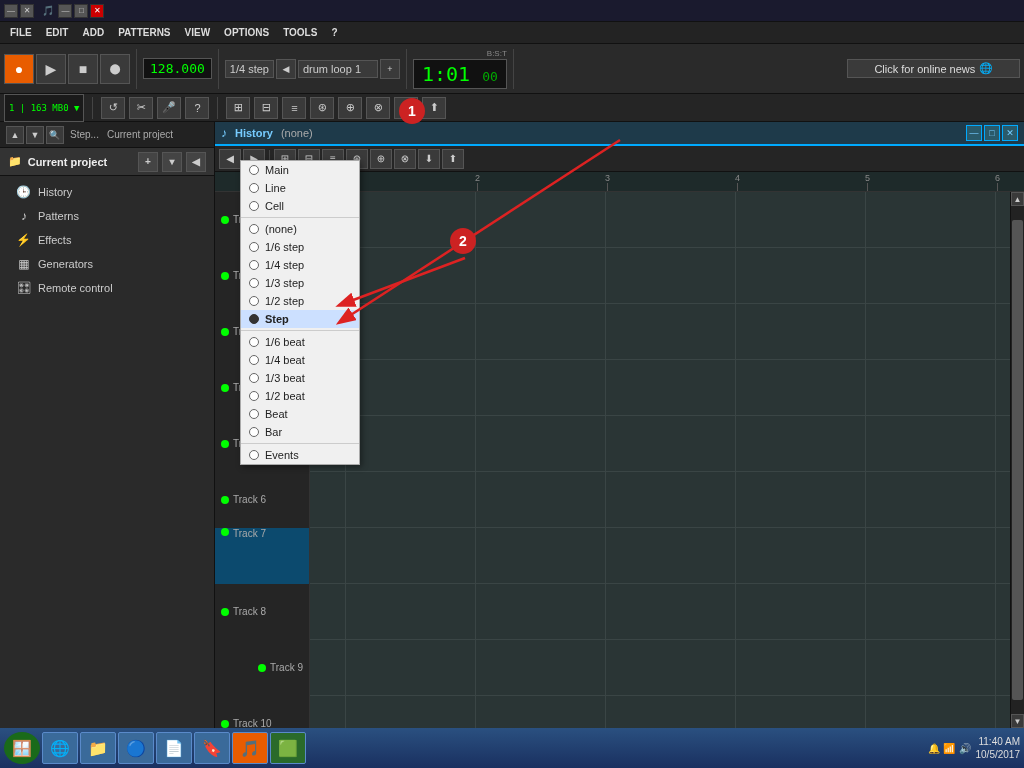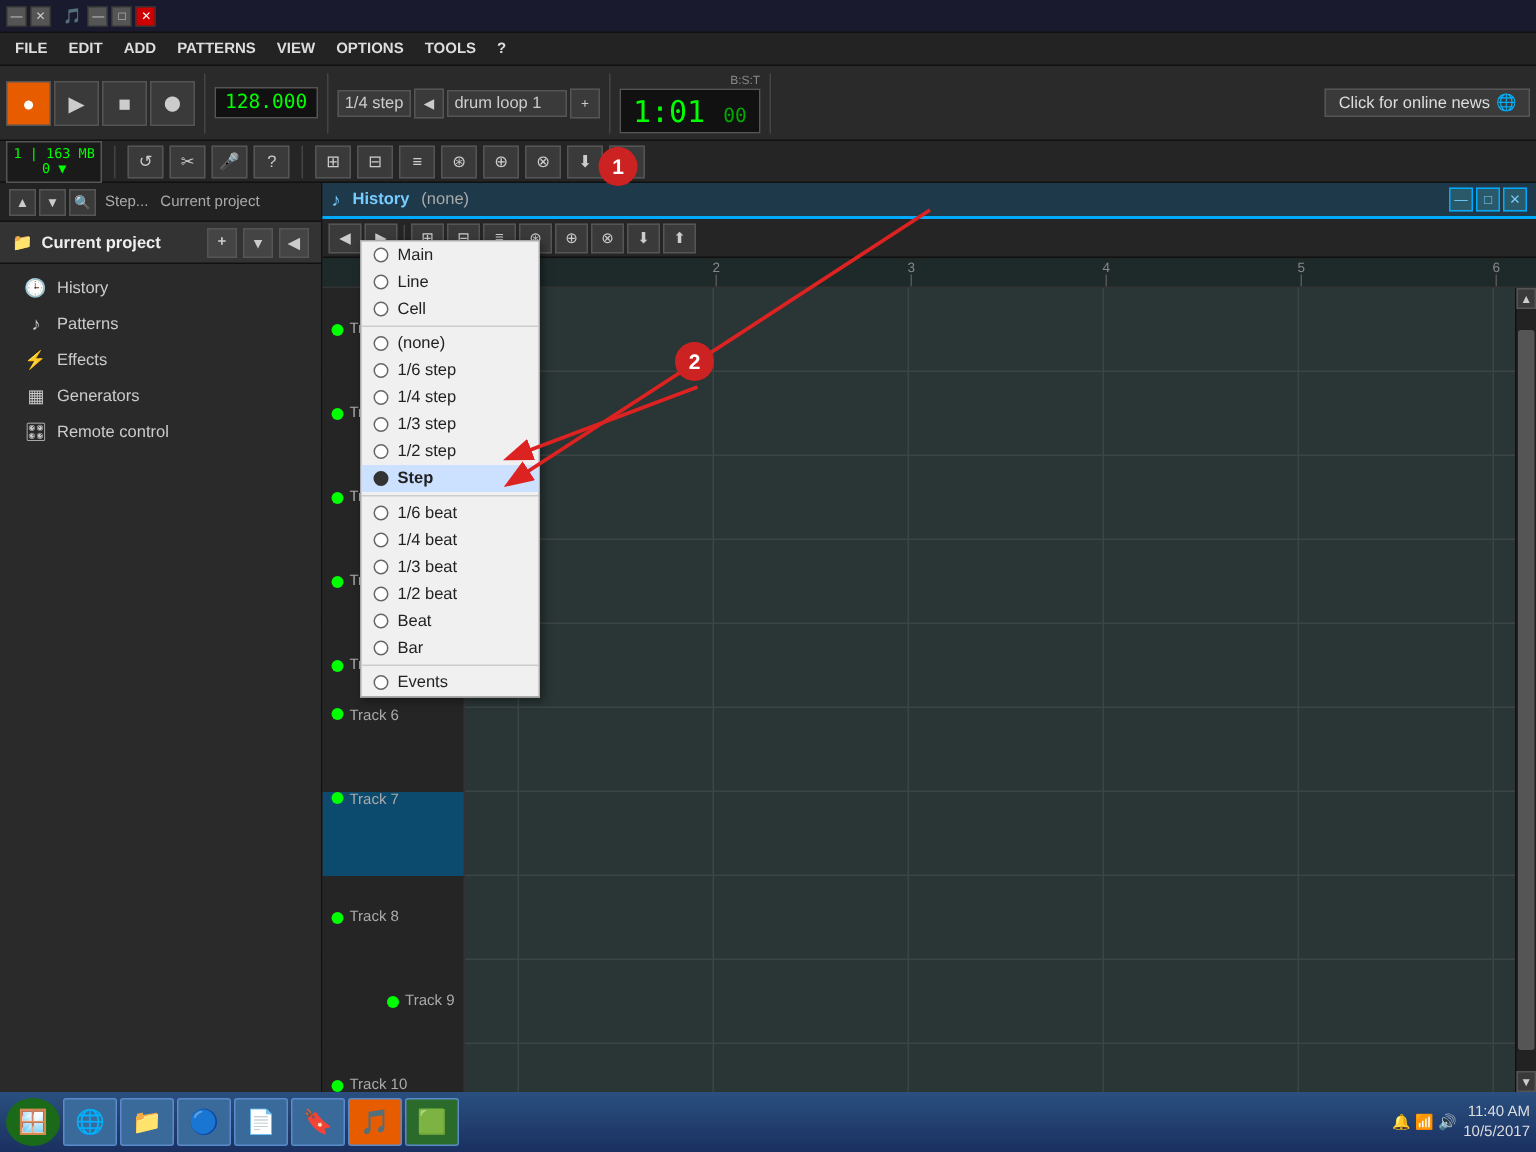--- a/index.html
+++ b/index.html
@@ -153,21 +153,21 @@
       font-size: 11px;
     }
 
     .online-news {
       margin-left: auto;
       display: flex;
       align-items: center;
       gap: 4px;
       background: #3a3a3a;
       border: 1px solid #555;
-      padding: 2px 8px;
+      padding: 2px 26px;
       cursor: pointer;
       color: #ddd;
       font-size: 11px;
     }
 
     
     .main-area {
       display: flex;
       height: calc(768px - 22px - 22px - 50px - 28px - 40px);
     }
@@ -452,21 +452,21 @@
     }
 
     
     .memory-bar {
       background: #1a1a1a;
       border: 1px solid #555;
       height: 28px;
       display: flex;
       align-items: center;
       padding: 2px 4px;
-      flex-direction: column;
+      flex-direction: row;
       justify-content: center;
       font-size: 9px;
       color: #0f0;
       font-family: monospace;
     }
 
     .scrollbar-right {
       width: 14px;
       background: #222;
       border-left: 1px solid #111;
@@ -729,21 +729,21 @@
               Track 4
             </div>
           </div>
           <div style="position:absolute;top:224px;left:0;right:0;height:56px;border-bottom:1px solid #3a4545;display:flex;align-items:center;">
             <div style="width:95px;height:56px;background:#252525;border-right:1px solid #333;display:flex;align-items:center;padding:0 6px;gap:4px;font-size:10px;color:#aaa;flex-shrink:0;">
               <div style="width:8px;height:8px;background:#0f0;border-radius:50%;"></div>
               Track 5
             </div>
           </div>
           <div style="position:absolute;top:280px;left:0;right:0;height:56px;border-bottom:1px solid #3a4545;display:flex;align-items:center;">
-            <div style="width:95px;height:56px;background:#252525;border-right:1px solid #333;display:flex;padding:0 6px;gap:4px;font-size:10px;color:#aaa;flex-shrink:0;">
+            <div style="width:95px;height:56px;background:#252525;border-right:1px solid #333;display:flex;align-items:center;padding:0 6px;gap:4px;font-size:10px;color:#aaa;flex-shrink:0;">
               <div style="width:8px;height:8px;background:#0f0;border-radius:50%;"></div>
               Track 6
             </div>
           </div>
           <div style="position:absolute;top:336px;left:0;right:0;height:56px;border-bottom:1px solid #3a4545;display:flex;align-items:center;">
             <div style="width:95px;height:56px;background:#0c4a6e;border-right:1px solid #333;display:flex;align-items:flex-start;padding:0 6px;gap:4px;font-size:10px;color:#aaa;flex-shrink:0;">
               <div style="width:8px;height:8px;background:#0f0;border-radius:50%;"></div>
               Track 7
             </div>
           </div>

